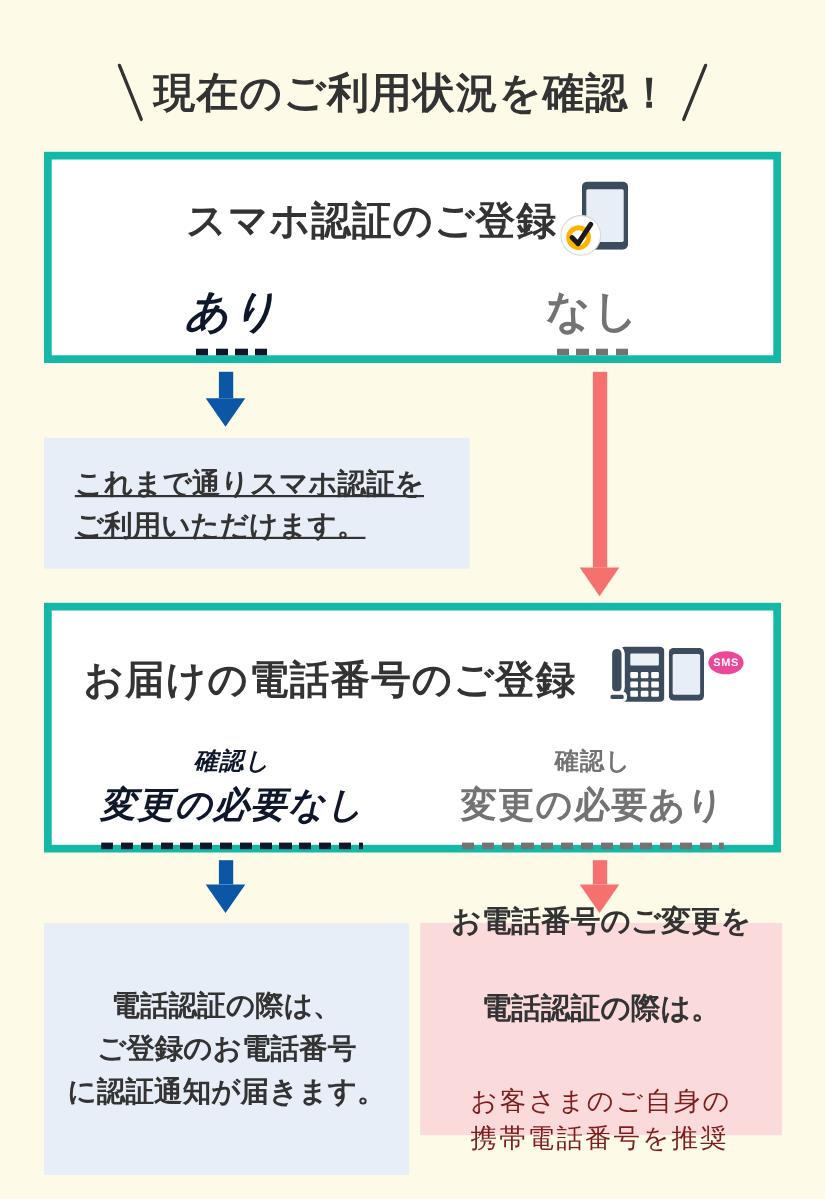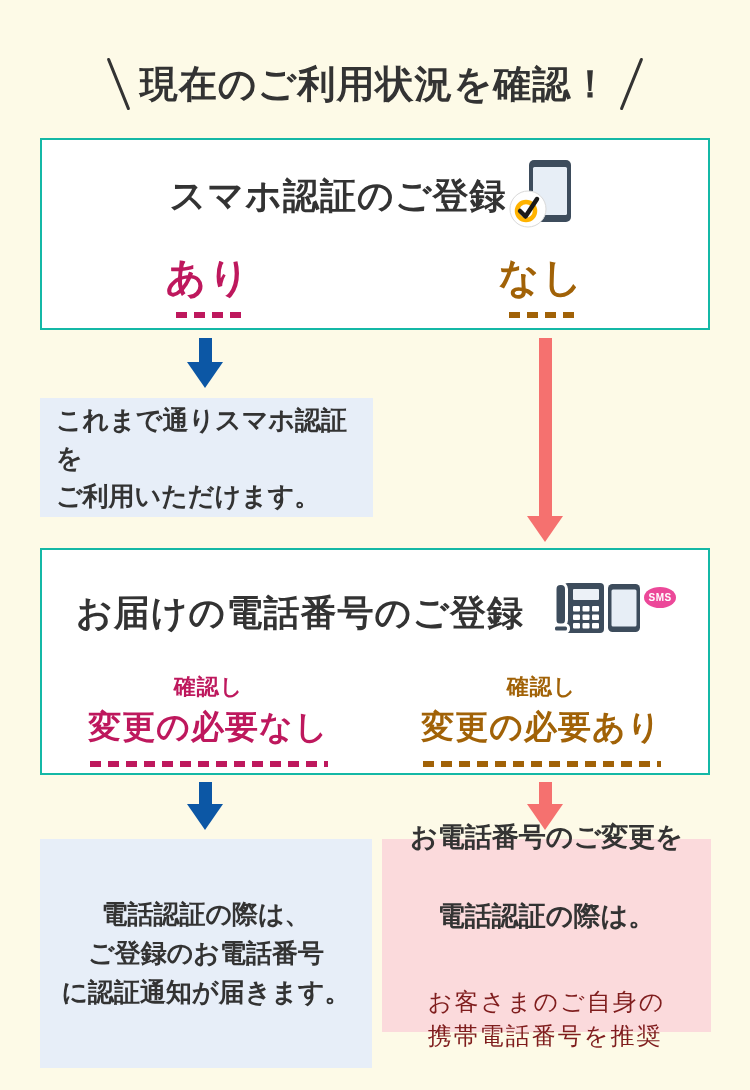--- a/index.html
+++ b/index.html
@@ -35,21 +35,21 @@
     background: #333333;
     border-radius: 2px;
   }
   .slash.left  { transform: rotate(-22deg); }
   .slash.right { transform: rotate(22deg); }
 
   
   .white-box {
     position: absolute;
     background: #FFFFFF;
-    border: 2px solid #14b8a6;
+    border: 7px solid #14b8a6;
   }
   #box1 { left: 40px; top: 138px; width: 670px; height: 192px; }
   #box2 { left: 40px; top: 548px; width: 670px; height: 227px; }
 
   .box-header {
     display: flex;
     justify-content: center;
     align-items: flex-start;
   }
   .box-heading {
@@ -86,22 +86,22 @@
     width: 50%;
     display: flex;
     flex-direction: column;
     align-items: center;
   }
   .opt-label {
     font-size: 40px;
     font-weight: bold;
     letter-spacing: 2px;
   }
-  .blue-text { color: #be185d; }
-  .pink-text { color: #a16207; }
+  .blue-text { color: #0f172a; font-style: italic; }
+  .pink-text { color: #737373; }
 
   .dash {
     height: 6px;
     margin-top: 7px;
     background: repeating-linear-gradient(90deg, currentColor 0 11px, transparent 11px 18px);
   }
   .dash.short { width: 66px; }
   .dash.long  { width: 238px; margin-top: 11px; }
   .dash.blue-text, .dash.pink-text { background-color: transparent; }
 
@@ -170,22 +170,23 @@
     position: absolute;
     display: flex;
     flex-direction: column;
     justify-content: center;
   }
   .panel.blue-panel { background: #E7EEF8; }
   .panel.pink-panel { background: #FBDADC; }
 
   #panel-keep-auth {
     left: 40px; top: 398px;
-    width: 333px; height: 119px;
-    padding-left: 16px;
+    width: 387px; height: 119px;
+    padding-left: 28px;
+    text-decoration: underline;
   }
   #panel-keep-auth .line {
     font-size: 26px;
     font-weight: 600;
     line-height: 38px;
     color: #333333;
   }
 
   #panel-phone-auth {
     left: 40px; top: 839px;

